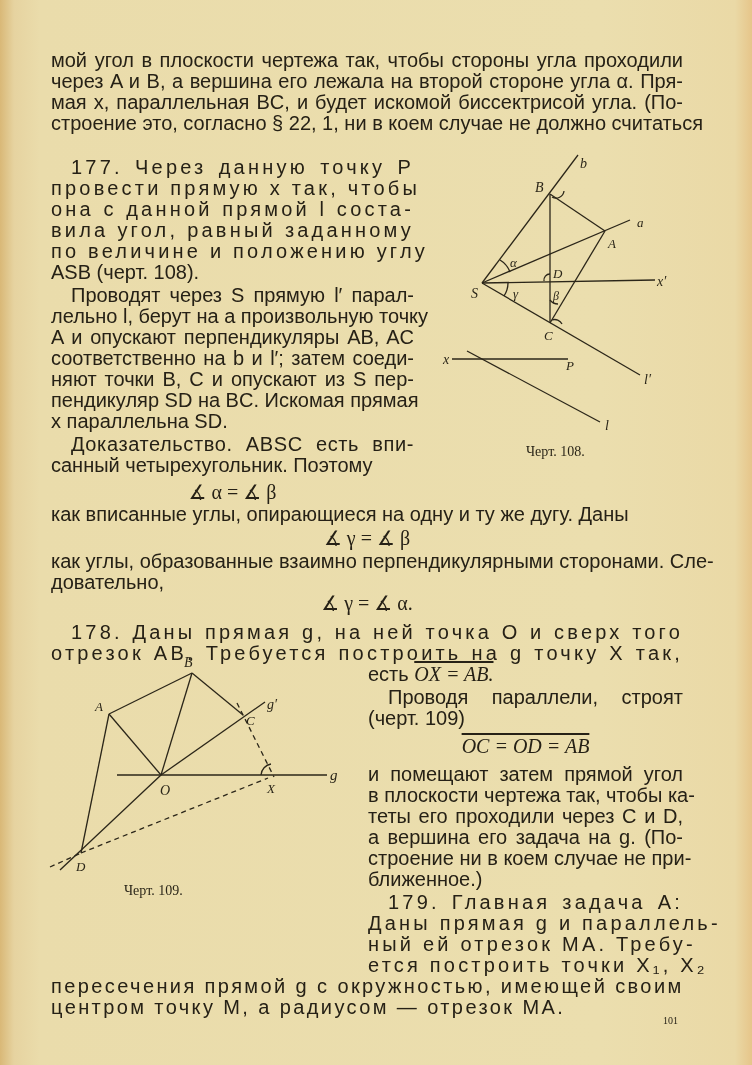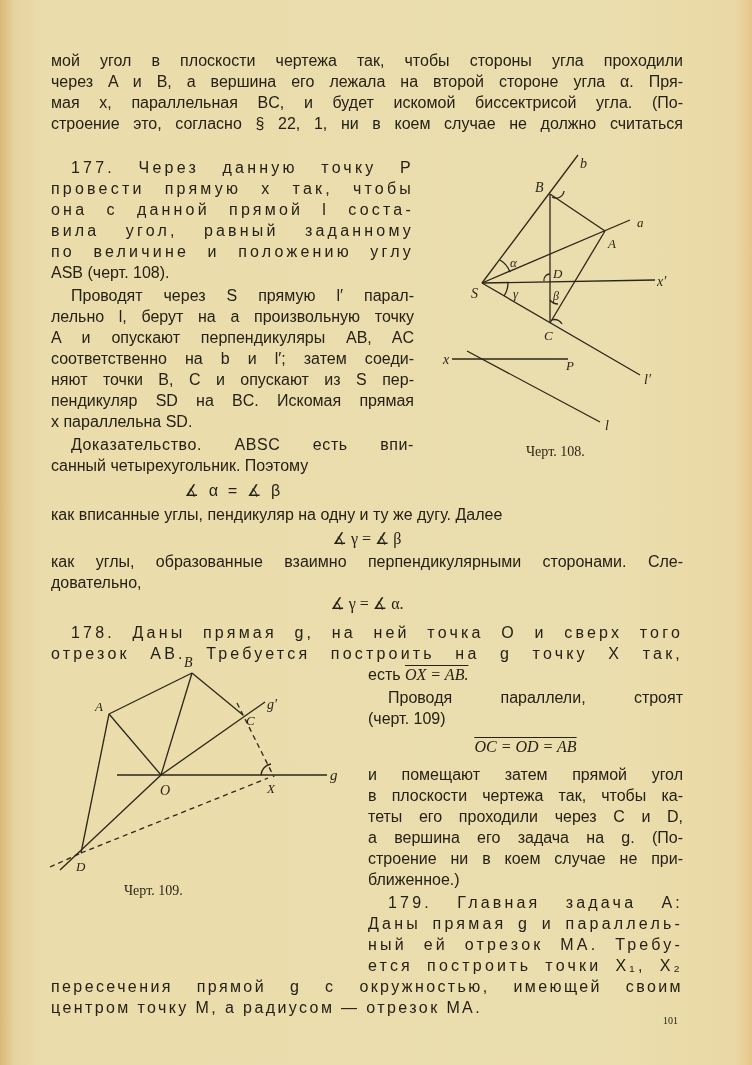--- a/index.html
+++ b/index.html
@@ -5,21 +5,21 @@
     html, body { margin: 0; padding: 0; }
     body {
       width: 752px; height: 1065px; overflow: hidden; position: relative;
       background: linear-gradient(90deg, #d9b877 0px, #e6d3a0 14px, #eadcab 40px, #ebdeae 600px, #ead9a6 735px, #e6c58a 752px);
       font-family: "Liberation Serif", "DejaVu Serif", serif;
       color: #262116;
     }
     .page { position: absolute; left: 0; top: 0; width: 752px; height: 1065px; }
     .line {
       position: absolute; left: 51px; width: 632px;
-      font-size: 16px; line-height: 21px; white-space: nowrap;
+      font-size: 20px; line-height: 21px; white-space: nowrap;
       text-align: justify; text-align-last: justify;
       font-family: "Liberation Sans Narrow", "Liberation Sans", sans-serif;
       transform-origin: left top;
     }
     .noj { text-align-last: left; }
     .spaced { letter-spacing: 3.2px; }
     .col-left { width: 363px; }
     .col-right { left: 368px; width: 315px; }
     .center { text-align: center; text-align-last: center; }
     .indent { padding-left: 20px; box-sizing: border-box; }
@@ -52,21 +52,21 @@
   <div class="line col-left indent" style="top:285px">Проводят через S прямую l′ парал-</div>
   <div class="line col-left" style="top:306px">лельно l, берут на a произвольную точку</div>
   <div class="line col-left" style="top:327px">A и опускают перпендикуляры AB, AC</div>
   <div class="line col-left" style="top:348px">соответственно на b и l′; затем соеди-</div>
   <div class="line col-left" style="top:369px">няют точки B, C и опускают из S пер-</div>
   <div class="line col-left" style="top:390px">пендикуляр SD на BC. Искомая прямая</div>
   <div class="line col-left noj" style="top:411px">x параллельна SD.</div>
 
   <div class="line col-left indent" style="top:434px; letter-spacing:0.6px">Доказательство. ABSC есть впи-</div>
   <div class="line col-left noj" style="top:455px">санный четырехугольник. Поэтому</div>
-  <div class="line center" style="top:482px; left:51px; width:363px; font-family:Liberation Mono, monospace">∡ α = ∡ β</div>
+  <div class="line center" style="top:482px; left:51px; width:363px; font-family:Liberation Serif, serif">∡ α = ∡ β</div>
 
   <svg class="fig" style="position:absolute; left:440px; top:140px" width="260" height="300" viewBox="0 0 260 300">
     <g stroke-width="1.3">
 
       <line x1="42" y1="143" x2="138" y2="15"></line>
 
       <line x1="42" y1="143" x2="190" y2="80"></line>
 
       <line x1="42" y1="143" x2="215" y2="140"></line>
 
@@ -100,21 +100,21 @@
     <text x="73" y="158" font-size="13">γ</text>
     <text x="113" y="160" font-size="12">β</text>
     <text x="104" y="200" font-size="13">C</text>
     <text x="3" y="224" font-size="14">x</text>
     <text x="126" y="230" font-size="13">P</text>
     <text x="204" y="244" font-size="14">l′</text>
     <text x="165" y="290" font-size="14">l</text>
   </svg>
   <div class="caption" style="left:526px; top:444px">Черт. 108.</div>
 
-  <div class="line noj" style="top:504px">как вписанные углы, пендикуляр на одну и ту же дугу. Далее</div>
+  <div class="line noj" style="top:504px">как вписанные углы, опирающиеся на одну и ту же дугу. Даны</div>
   <div class="line center" style="top:528px; font-family:Liberation Serif, serif">∡ γ = ∡ β</div>
   <div class="line" style="top:551px">как углы, образованные взаимно перпендикулярными сторонами. Сле-</div>
   <div class="line noj" style="top:572px">довательно,</div>
   <div class="line center" style="top:593px; font-family:'Liberation Serif',serif">∡ γ = ∡ α.</div>
 
   <div class="line indent spaced" style="top:622px">178. Даны прямая g, на ней точка O и сверх того</div>
   <div class="line spaced" style="top:643px">отрезок AB. Требуется построить на g точку X так,</div>
   <div class="line col-right noj" style="top:664px">
     <span>есть</span>
     <span class="it ov">OX = AB.</span>

